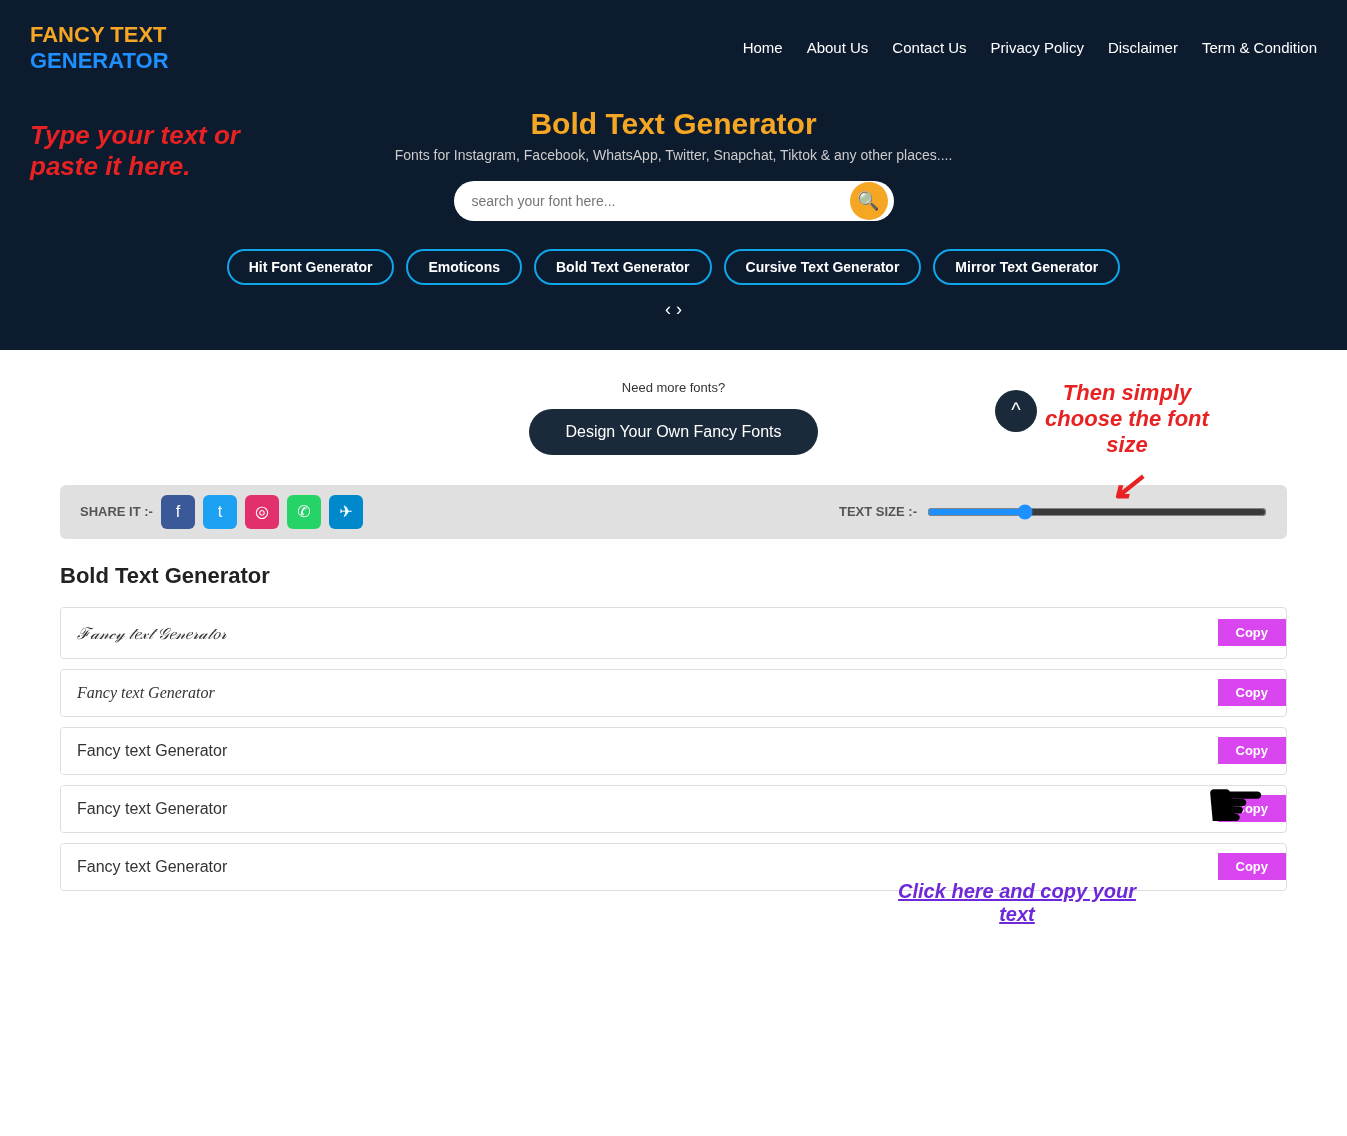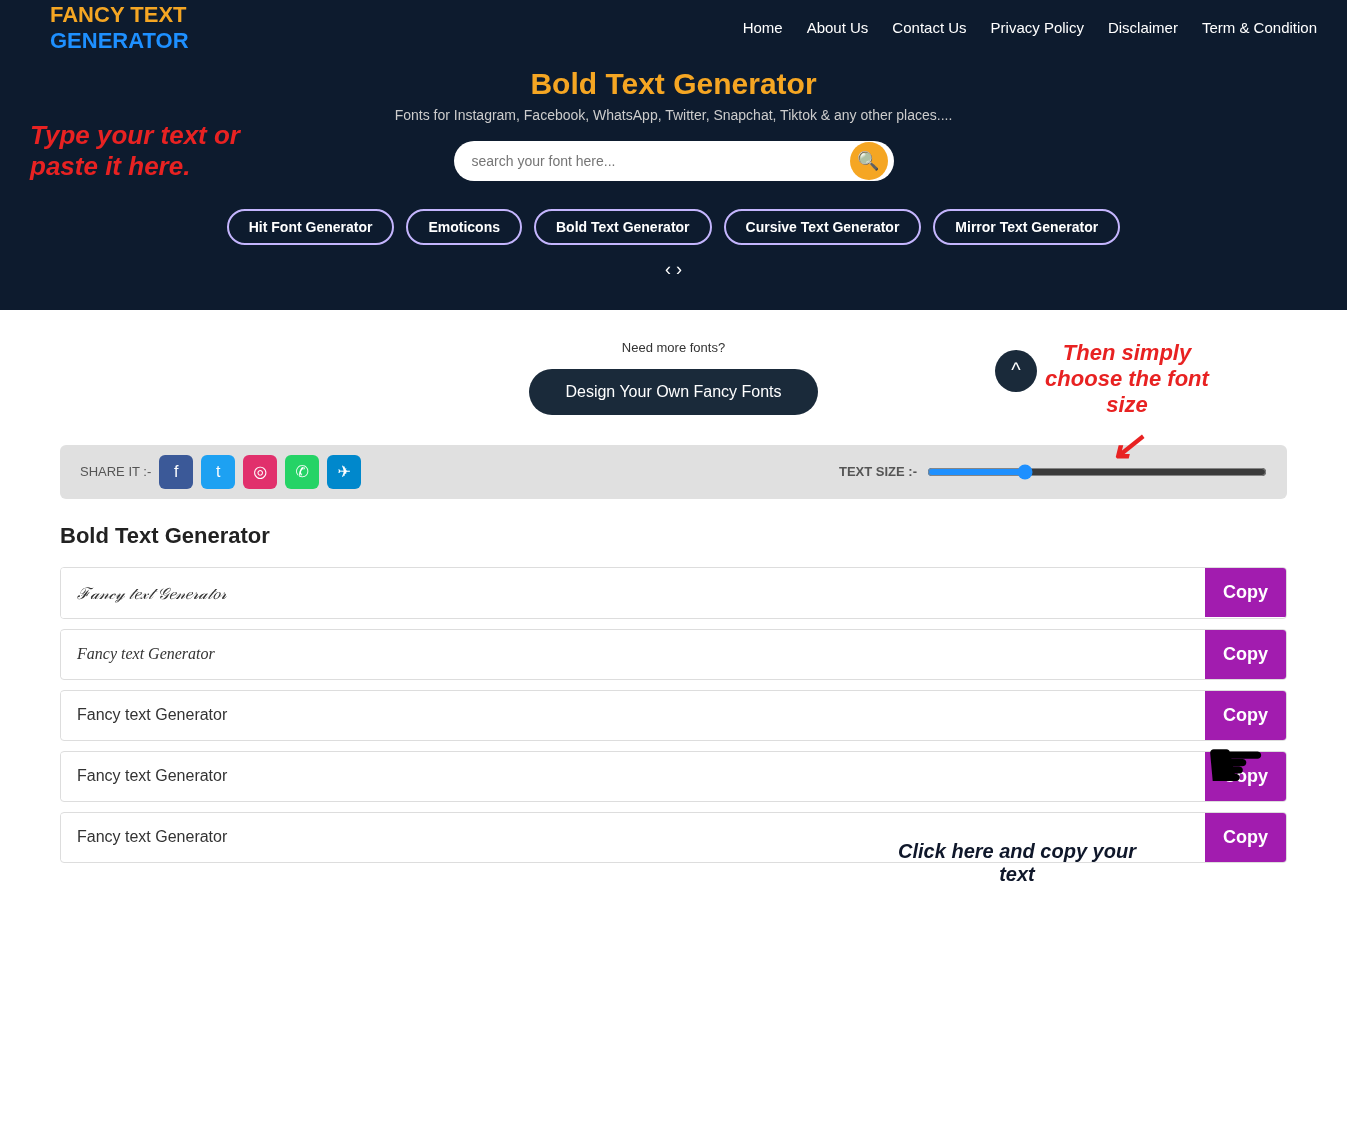--- a/index.html
+++ b/index.html
@@ -8,22 +8,21 @@
     
     .hero {
       background: #0d1b2e;
       color: #fff;
       padding: 0 0 30px 0;
     }
     .navbar {
       display: flex;
       justify-content: space-between;
       align-items: center;
-      padding: 2px 30px;
-      margin-left: 20px;
+      padding: 22px 30px;
     }
     .logo-text {
       font-size: 22px;
       font-weight: 900;
       line-height: 1.2;
     }
     .logo-fancy { color: #f5a623; }
     .logo-generator { color: #1e90ff; }
     .nav-links {
       display: flex;
@@ -95,21 +94,21 @@
     
     .tabs-bar {
       display: flex;
       justify-content: center;
       gap: 12px;
       flex-wrap: wrap;
       padding: 0 20px;
     }
     .tab-btn {
       background: transparent;
-      border: 2px solid #c4b5fd;
+      border: 2px solid #0ea5e9;
       border-radius: 20px;
       color: #fff;
       padding: 8px 20px;
       font-size: 14px;
       font-weight: bold;
       cursor: pointer;
       white-space: nowrap;
     }
 
     .tabs-nav-arrows {
@@ -195,21 +194,21 @@
       margin-bottom: 24px;
     }
     .share-section {
       display: flex;
       align-items: center;
       gap: 8px;
     }
     .share-label {
       font-size: 13px;
       color: #555;
-      font-weight: normal;
+      font-weight: bold;
     }
     .social-btn {
       width: 34px;
       height: 34px;
       border-radius: 6px;
       border: none;
       color: #fff;
       font-size: 16px;
       cursor: pointer;
       display: flex;
@@ -257,25 +256,25 @@
     .font-preview {
       flex: 1;
       padding: 14px 16px;
       font-size: 16px;
       color: #333;
       background: #fff;
     }
     .font-preview.fraktur { font-family: 'Times New Roman', serif; font-style: italic; }
     .font-preview.italic-serif { font-style: italic; font-family: Georgia, serif; }
     .copy-btn {
-      background: #a21caf;
-      color: #fff;
-      border: none;
-      padding: 14px 18px;
-      font-size: 18px;
+      background: #d946ef;
+      color: #fff;
+      border: none;
+      padding: 6px 18px;
+      font-size: 13px;
       font-weight: bold;
       cursor: pointer;
       min-width: 60px;
     }
 
     
     .cursor-overlay {
       position: absolute;
       right: 80px;
       top: 420px;
@@ -283,26 +282,27 @@
       pointer-events: none;
       z-index: 10;
       line-height: 1;
     }
 
     
     .click-annotation {
       position: absolute;
       right: 200px;
       top: 530px;
-      color: #0f172a;
+      color: #6d28d9;
       font-size: 20px;
       font-weight: 900;
       font-style: italic;
       max-width: 260px;
       text-align: center;
+      text-decoration: underline;
     }
 
     
     .hero-relative { position: relative; }
   </style>
 </head>
 <body>
 
 <div class="hero hero-relative">
 

